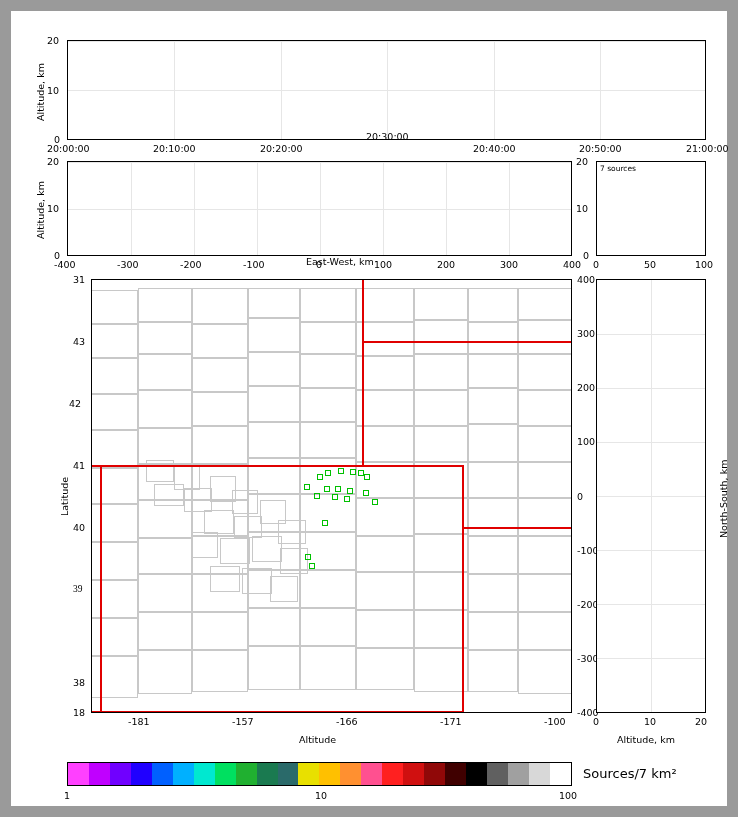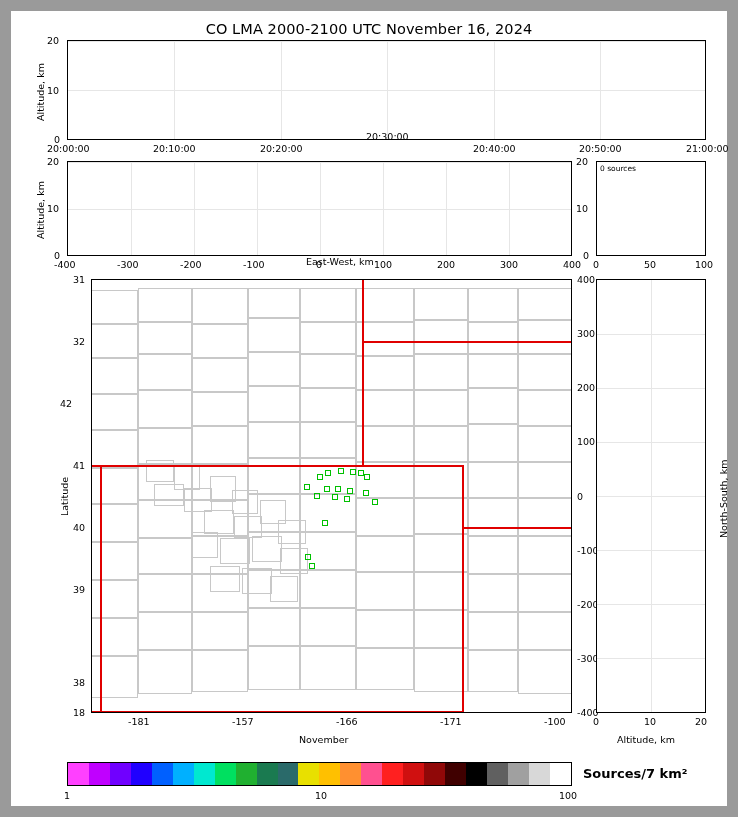--- a/index.html
+++ b/index.html
@@ -55,21 +55,20 @@
   #cbar div{height:100%;}
   .cblabel{position:absolute;font-size:9.5px;color:#000;}
   #cbtitle{position:absolute;font-size:13px;color:#000;white-space:nowrap;}
   .smalltxt{position:absolute;font-size:7.5px;color:#000;}
 </style>
 </head>
 <body>
 
 <div id="page">
 
-  <div class="title">CO LMA 2000-2100 UTC November 16, 2024</div>
 
   <div class="axis" style="left:56px;top:29px;width:639px;height:100px;">
     <div class="gridline" style="left:0;top:49px;width:100%;height:1px;"></div>
     <div class="gridline" style="left:0;top:0px;width:100%;height:1px;"></div>
     <div class="gridline" style="left:106px;top:0;width:1px;height:100%;"></div>
     <div class="gridline" style="left:213px;top:0;width:1px;height:100%;"></div>
     <div class="gridline" style="left:319px;top:0;width:1px;height:100%;"></div>
     <div class="gridline" style="left:426px;top:0;width:1px;height:100%;"></div>
     <div class="gridline" style="left:532px;top:0;width:1px;height:100%;"></div>
   </div>
@@ -108,21 +107,21 @@
   <div class="tick" style="left:169px;top:248px;">-200</div>
   <div class="tick" style="left:232px;top:248px;">-100</div>
   <div class="tick" style="left:305px;top:248px;">0</div>
   <div class="tick" style="left:363px;top:248px;">100</div>
   <div class="tick" style="left:426px;top:248px;">200</div>
   <div class="tick" style="left:489px;top:248px;">300</div>
   <div class="tick" style="left:552px;top:248px;">400</div>
   <div class="axlabel" style="left:273px;top:245px;padding-left:22px;">East-West, km</div>
 
   <div class="axis" style="left:585px;top:150px;width:110px;height:95px;"></div>
-  <div class="smalltxt" style="left:589px;top:153px;">0 sources</div>
+  <div class="smalltxt" style="left:589px;top:153px;">7 sources</div>
   <div class="tick" style="left:565px;top:145px;">20</div>
   <div class="tick" style="left:565px;top:192px;">10</div>
   <div class="tick" style="left:572px;top:239px;">0</div>
   <div class="tick" style="left:582px;top:248px;">0</div>
   <div class="tick" style="left:633px;top:248px;">50</div>
   <div class="tick" style="left:684px;top:248px;">100</div>
 
   <div class="axis" style="left:80px;top:268px;width:481px;height:434px;"></div>
   <div id="mapclip" style="left:81px;top:269px;width:479px;height:432px;">
 
@@ -278,35 +277,35 @@
     <div class="src" style="left:222px;top:213px;"></div>
     <div class="src" style="left:240px;top:214px;"></div>
     <div class="src" style="left:252px;top:216px;"></div>
     <div class="src" style="left:280px;top:219px;"></div>
     <div class="src" style="left:230px;top:240px;"></div>
     <div class="src" style="left:213px;top:274px;"></div>
     <div class="src" style="left:217px;top:283px;"></div>
   </div>
 
   <div class="tick" style="left:62px;top:263px;">31</div>
-  <div class="tick" style="left:62px;top:325px;">32</div>
-  <div class="tick" style="left:49px;top:387px;">42</div>
+  <div class="tick" style="left:62px;top:325px;">43</div>
+  <div class="tick" style="left:58px;top:387px;">42</div>
   <div class="tick" style="left:62px;top:449px;">41</div>
   <div class="tick" style="left:62px;top:511px;">40</div>
-  <div class="tick" style="left:62px;top:573px;">39</div>
+  <div class="tick" style="left:62px;top:573px;font-family:Liberation Serif, serif;">39</div>
   <div class="tick" style="left:62px;top:666px;">38</div>
   <div class="tick" style="left:62px;top:696px;">18</div>
   <div class="axlabel rot" style="left:48px;top:505px;">Latitude</div>
 
   <div class="tick" style="left:117px;top:705px;">-181</div>
   <div class="tick" style="left:221px;top:705px;">-157</div>
   <div class="tick" style="left:325px;top:705px;">-166</div>
   <div class="tick" style="left:429px;top:705px;">-171</div>
   <div class="tick" style="left:533px;top:705px;">-100</div>
-  <div class="axlabel" style="left:288px;top:723px;">November</div>
+  <div class="axlabel" style="left:288px;top:723px;">Altitude</div>
 
   <div class="tick" style="left:566px;top:263px;">400</div>
   <div class="tick" style="left:566px;top:317px;">300</div>
   <div class="tick" style="left:566px;top:371px;">200</div>
   <div class="tick" style="left:566px;top:425px;">100</div>
   <div class="tick" style="left:566px;top:480px;">0</div>
   <div class="tick" style="left:566px;top:534px;">-100</div>
   <div class="tick" style="left:566px;top:588px;">-200</div>
   <div class="tick" style="left:566px;top:642px;">-300</div>
   <div class="tick" style="left:566px;top:696px;">-400</div>
@@ -349,15 +348,15 @@
       <div style="background: rgb(64, 0, 0); flex: 1 1 0px;"></div>
       <div style="background: rgb(0, 0, 0); flex: 1 1 0px;"></div>
       <div style="background: rgb(96, 96, 96); flex: 1 1 0px;"></div>
       <div style="background: rgb(160, 160, 160); flex: 1 1 0px;"></div>
       <div style="background: rgb(216, 216, 216); flex: 1 1 0px;"></div>
       <div style="background: rgb(255, 255, 255); flex: 1 1 0px;"></div>
     </div>
   <div class="cblabel" style="left:53px;top:779px;">1</div>
   <div class="cblabel" style="left:304px;top:779px;">10</div>
   <div class="cblabel" style="left:548px;top:779px;">100</div>
-  <div id="cbtitle" style="left:572px;top:755px;font-weight:bold;">Sources/7 km²</div>
+  <div id="cbtitle" style="left:572px;top:755px;">Sources/7 km²</div>
 
 </div>
 
 </body></html>

